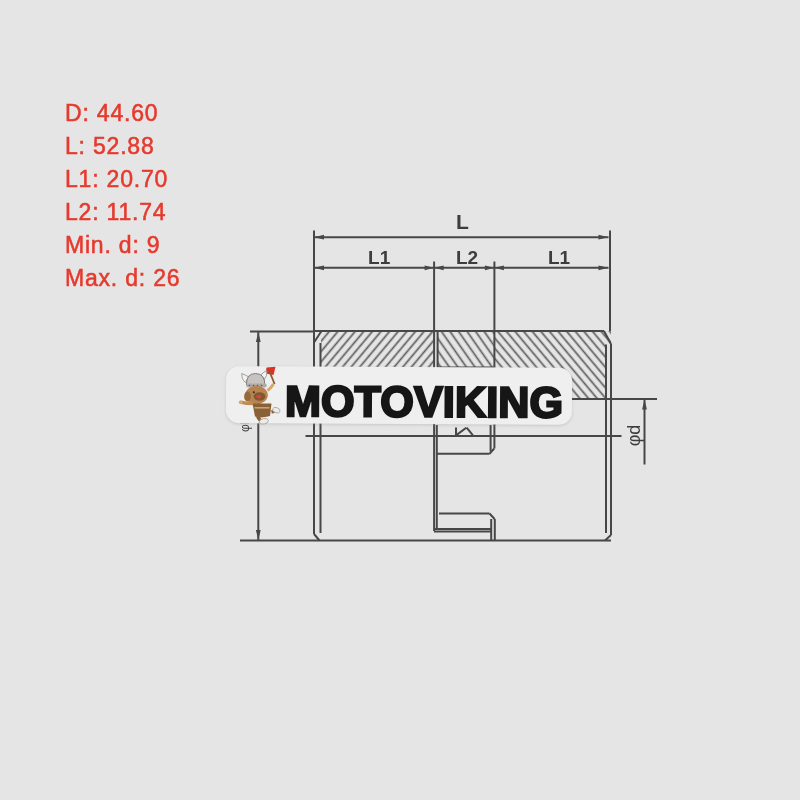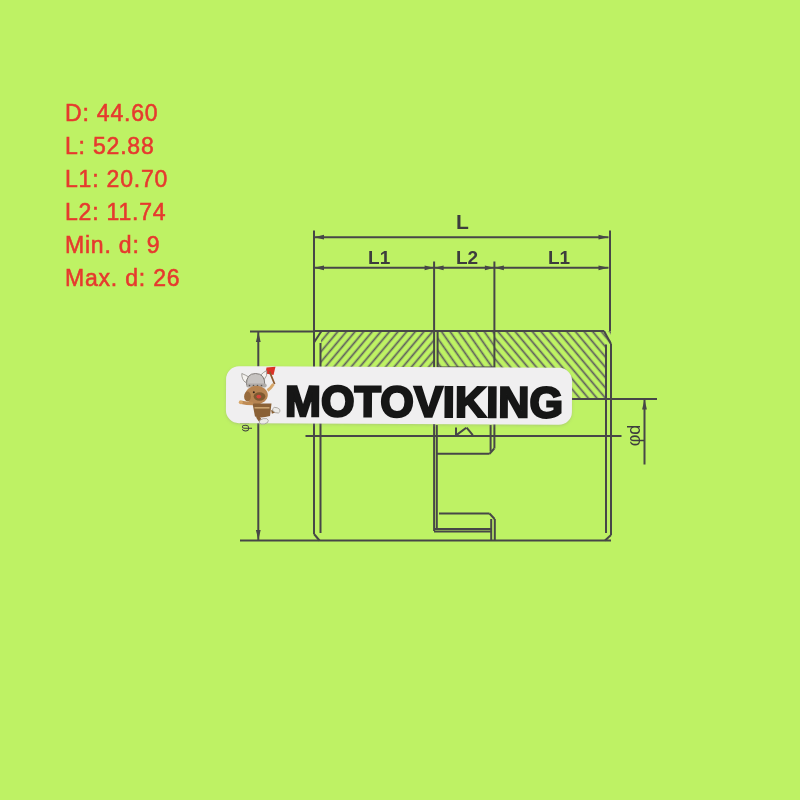--- a/index.html
+++ b/index.html
@@ -1,16 +1,16 @@
 <!DOCTYPE html>
 <html><head>
 <meta charset="utf-8">
 <style>
   html,body{margin:0;padding:0;background:#fff;}
-  #page{position:relative;width:800px;height:800px;background:#bef264;overflow:hidden;
+  #page{position:relative;width:800px;height:800px;background:#e5e5e5;overflow:hidden;
         font-family:"Liberation Sans", sans-serif;}
   #redtext{position:absolute;left:65px;top:97px;color:#e63a2e;font-size:23px;line-height:33px;letter-spacing:0.8px;white-space:pre;-webkit-text-stroke:0.55px #e63a2e;}
   #draw{position:absolute;left:0;top:0;}
   #banner{position:absolute;left:226px;top:367.3px;width:345.5px;height:57.2px;background:#f0eff0;border-radius:13px;transform:rotate(0.3deg);box-shadow:0 1px 3px rgba(140,140,140,0.35);}
   #over{position:absolute;left:0;top:0;}
 </style>
 </head>
 <body>
 <div id="page">
   <div id="redtext">D: 44.60

